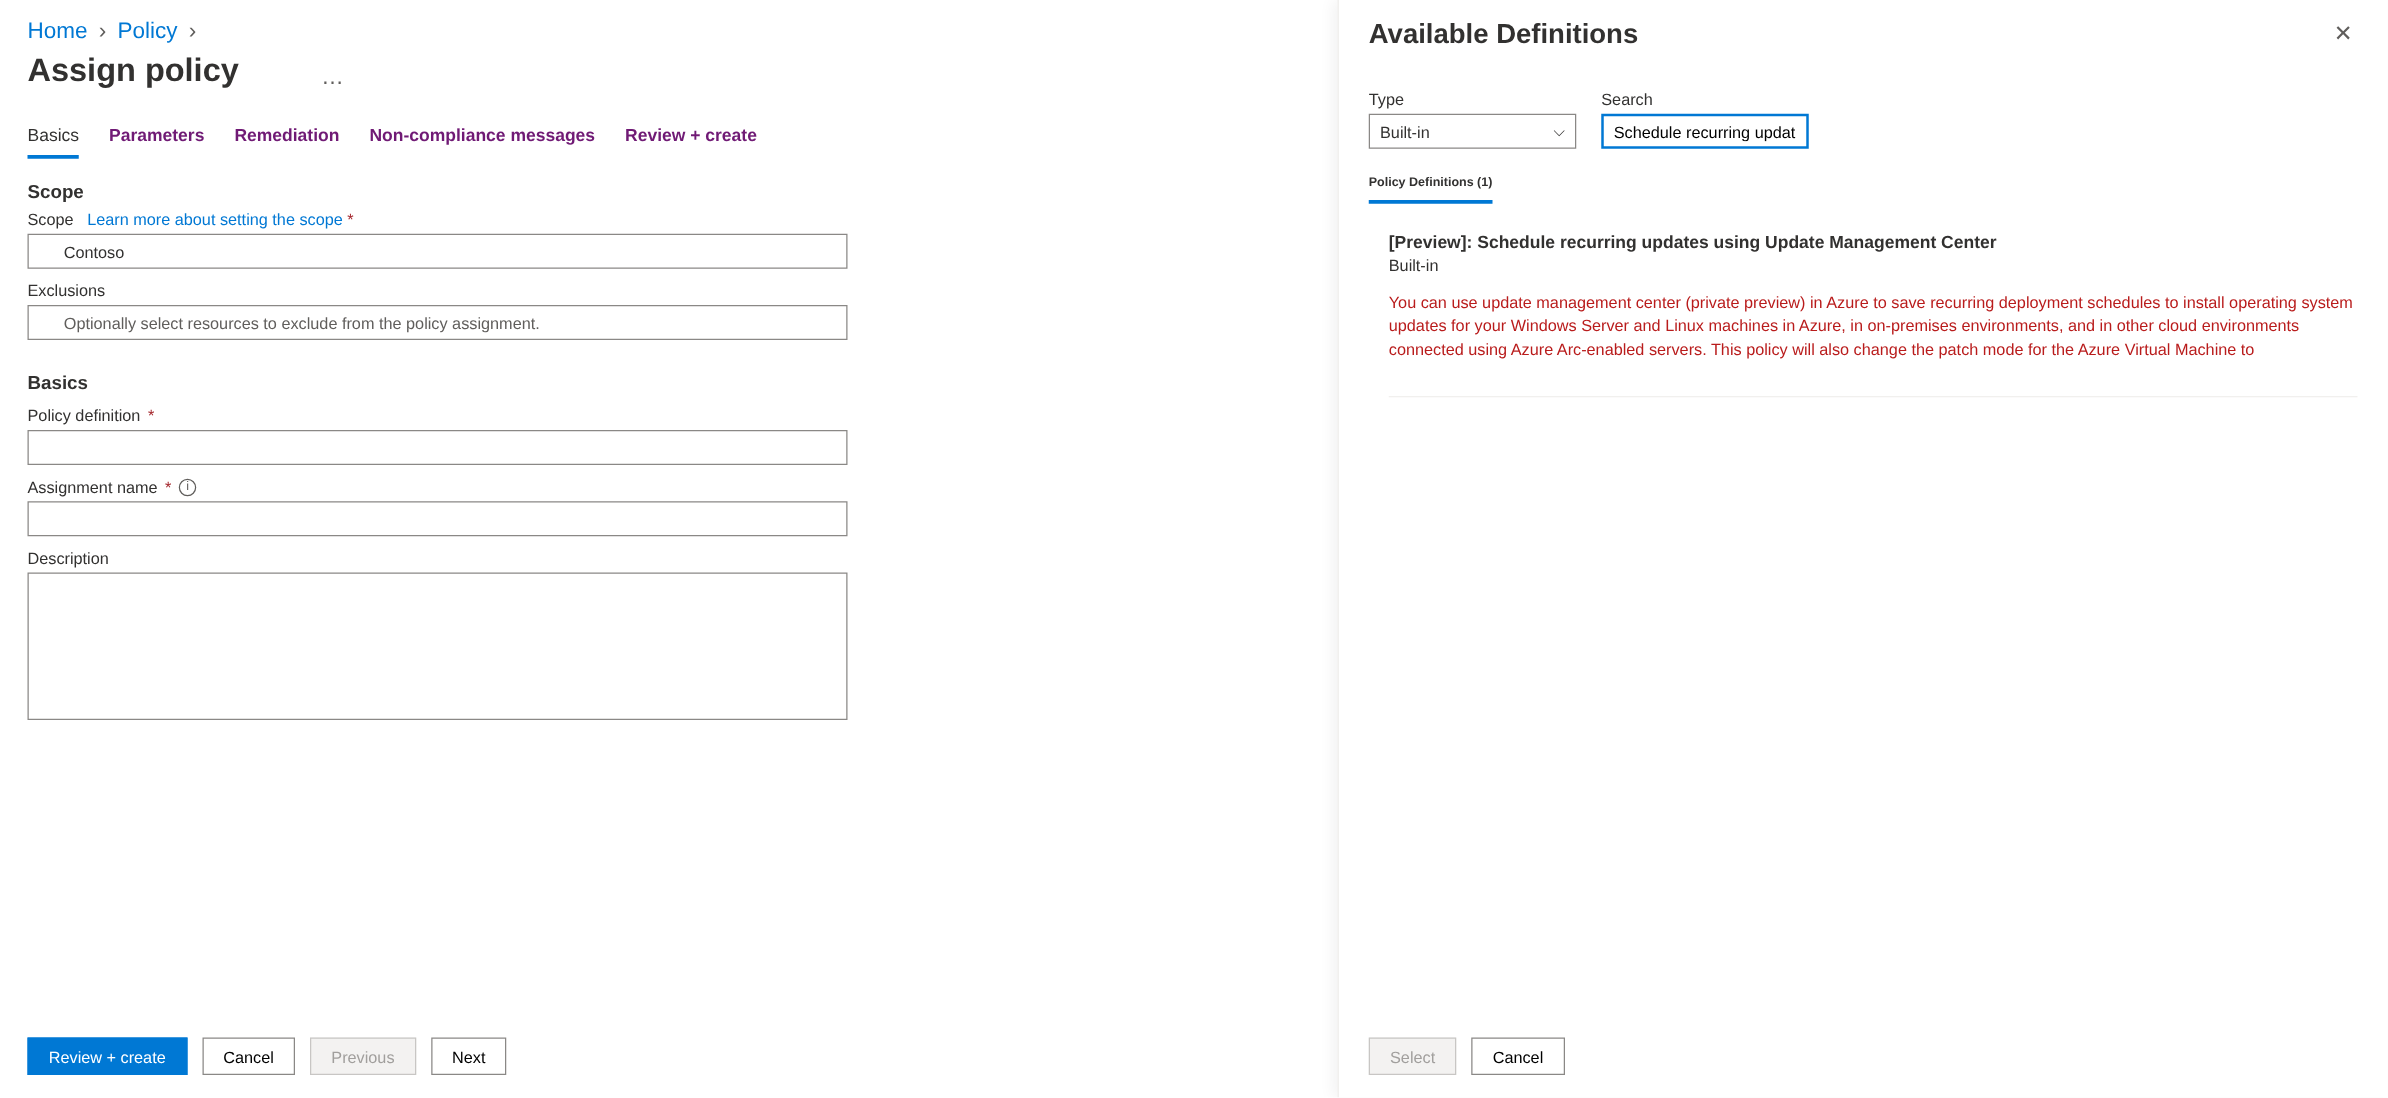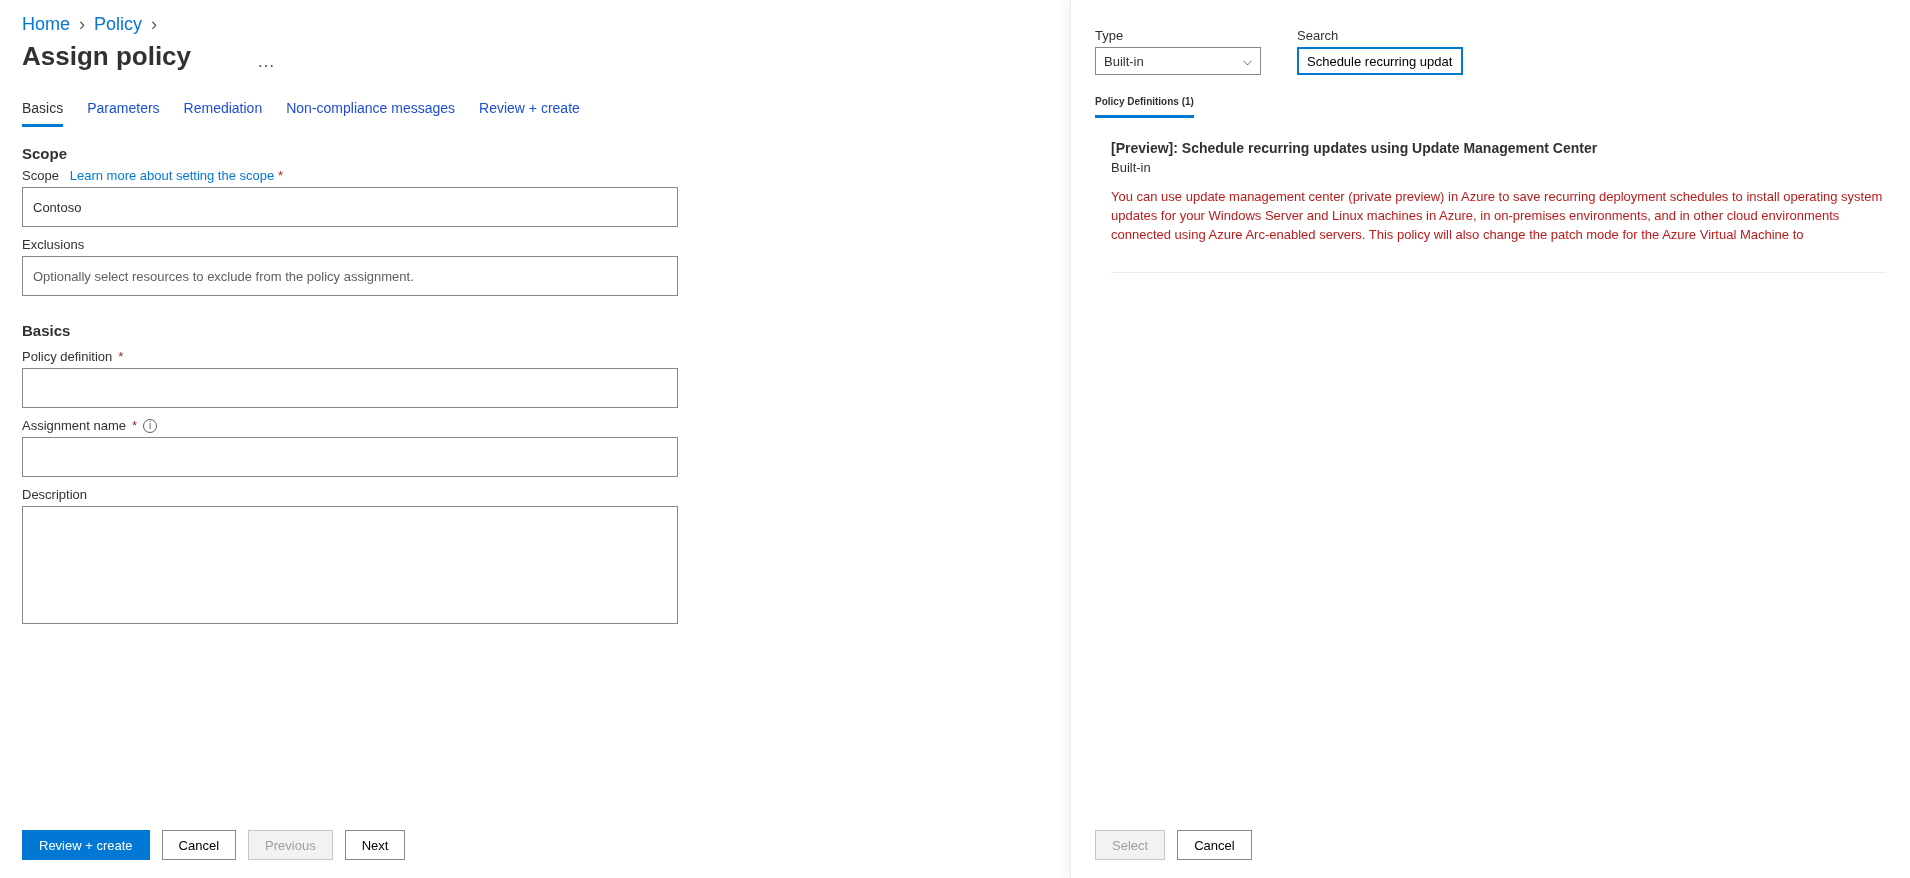--- a/index.html
+++ b/index.html
@@ -13,32 +13,32 @@
   }
   .app { display: flex; height: 878px; width: 1910px; position: relative; }
   .left-pane { flex: 0 0 700px; padding: 14px 22px 0 22px; display: flex; flex-direction: column; height: 100%; }
   .breadcrumb { font-size: 18px; color: #605e5c; margin-bottom: 6px; }
   .breadcrumb a { color: #0078d4; text-decoration: none; cursor: pointer; }
   .breadcrumb .sep { color: #605e5c; margin: 0 4px; }
   .page-title-row { display: flex; align-items: flex-end; margin-bottom: 28px; gap: 48px; }
   .page-title { font-size: 26px; font-weight: 600; color: #323130; margin: 0; }
   .more-icon { margin-left: 18px; color: #605e5c; font-size: 18px; letter-spacing: 2px; cursor: pointer; }
   .tabs { display: flex; gap: 24px; border-bottom: none; margin-bottom: 18px; }
-  .tab { font-size: 14px; color: #1d4ed8; padding-bottom: 8px; cursor: pointer; }
+  .tab { font-size: 14px; color: #701a75; padding-bottom: 8px; cursor: pointer; font-weight: bold; }
   .tab.active { color: #323130; border-bottom: 3px solid #0078d4; font-weight: 400; }
   .section-heading { font-size: 15px; font-weight: 600; margin: 0 0 6px 0; }
   .field-label { font-size: 13px; color: #323130; margin: 10px 0 4px 0; display: flex; align-items: center; gap: 6px;}
   .scope-line { font-size: 13px; margin: 4px 0 4px 0; }
   .scope-line .link { color: #0078d4; text-decoration: none; cursor: pointer; }
   .required { color: #a4262c; }
   .text-input {
     width: 100%;
-    height: 40px;
+    height: 28px;
     border: 1px solid #8a8886;
-    padding: 2px 10px;
+    padding: 2px 28px;
     font-size: 13px;
     background: #fff;
     color: #323130;
   }
   .text-input::placeholder { color: #605e5c; }
   .textarea {
     width: 100%;
     height: 118px;
     border: 1px solid #8a8886;
     padding: 6px 10px;
@@ -77,21 +77,21 @@
     display: flex; flex-direction: column;
     padding: 0;
     box-shadow: -4px 0 12px rgba(0,0,0,0.06);
   }
   .flyout-header {
     display: flex; align-items: flex-start; justify-content: space-between;
     padding: 14px 24px 4px 24px;
   }
   .flyout-title { font-size: 22px; font-weight: 600; margin: 0; }
   .close-icon { font-size: 18px; color: #605e5c; cursor: pointer; line-height: 1; padding: 4px; }
-  .flyout-filters { display: flex; gap: 36px; padding: 28px 24px 18px 24px; }
+  .flyout-filters { display: flex; gap: 20px; padding: 28px 24px 18px 24px; }
   .filter-col { display: flex; flex-direction: column; }
   .filter-label { font-size: 13px; color: #323130; margin-bottom: 4px; }
   .select {
     height: 28px; width: 166px; border: 1px solid #8a8886;
     padding: 0 8px; font-size: 13px; background: #fff;
     display: flex; align-items: center; justify-content: space-between;
     cursor: pointer;
   }
   .chevron-down { font-size: 12px; color: #323130; }
   .search-input {
@@ -182,20 +182,24 @@
 
     <div class="footer">
       <button class="btn primary">Review + create</button>
       <button class="btn">Cancel</button>
       <button class="btn disabled">Previous</button>
       <button class="btn">Next</button>
     </div>
   </div>
 
   <div class="flyout">
+    <div class="flyout-header">
+      <h2 class="flyout-title">Available Definitions</h2>
+      <span class="close-icon">✕</span>
+    </div>
 
     <div class="flyout-filters">
       <div class="filter-col">
         <span class="filter-label">Type</span>
         <div class="select">
           <span>Built-in</span>
           <span class="chevron-down">⌵</span>
         </div>
       </div>
       <div class="filter-col">

